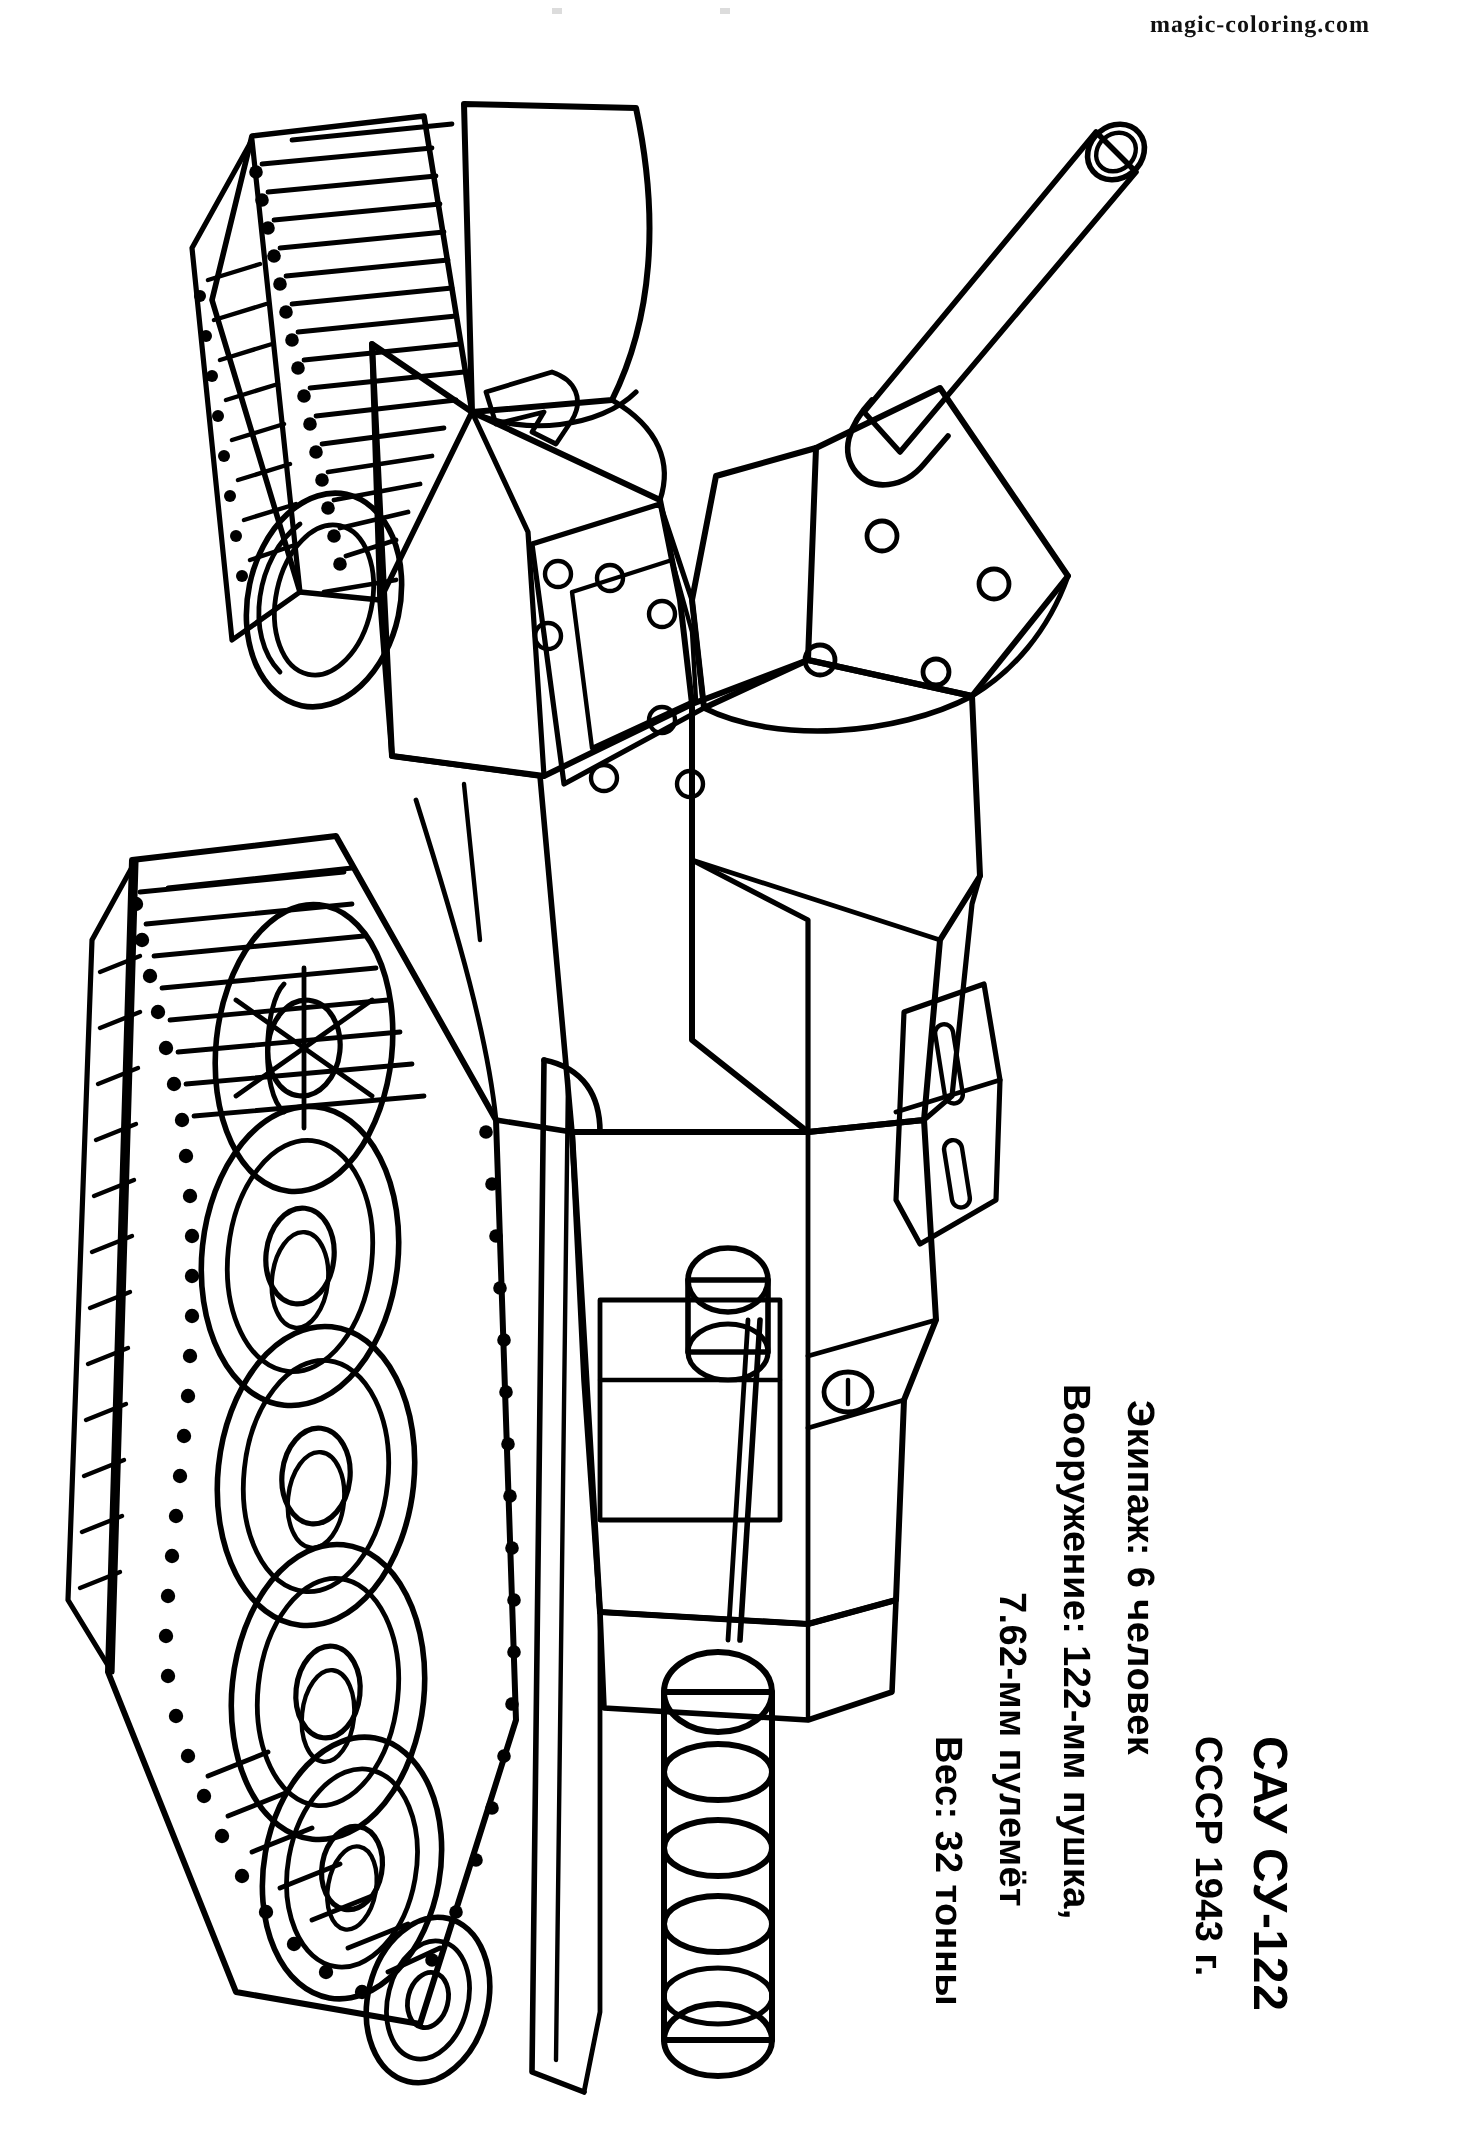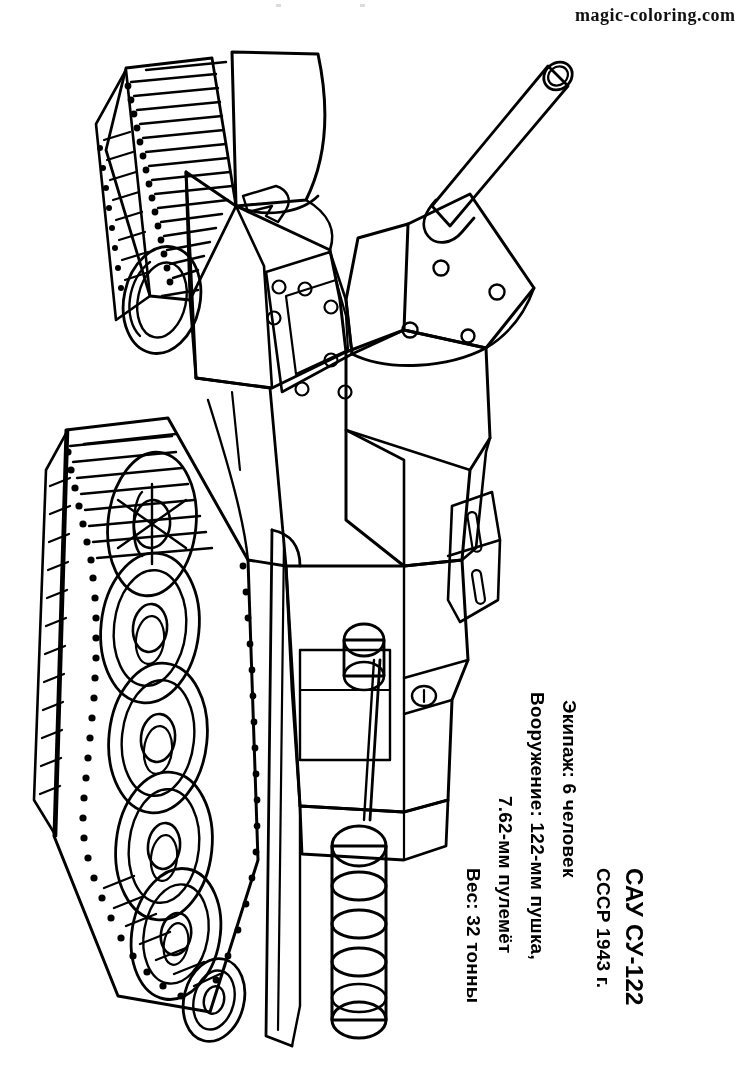--- a/index.html
+++ b/index.html
@@ -8,21 +8,21 @@
     width:736px;height:1068px;position:relative;overflow:hidden;
     font-family:"Liberation Sans", sans-serif;
     -webkit-font-smoothing:antialiased;
   }
   .page{position:absolute;inset:0;background:#fff;}
 
   
   .watermark{
     position:absolute;top:5px;left:575px;
     font-family:"Liberation Serif", serif;
-    font-size:18px;font-weight:700;color:#111;
+    font-size:12px;font-weight:700;color:#111;
     letter-spacing:.5px;white-space:nowrap;
     user-select:none;
   }
 
   
   .tick{position:absolute;top:4px;width:5px;height:3px;background:#dcdcdc;}
 
   
   .art{position:absolute;top:0;left:0;width:736px;height:1068px;}
   .art svg{display:block;width:736px;height:1068px;}

